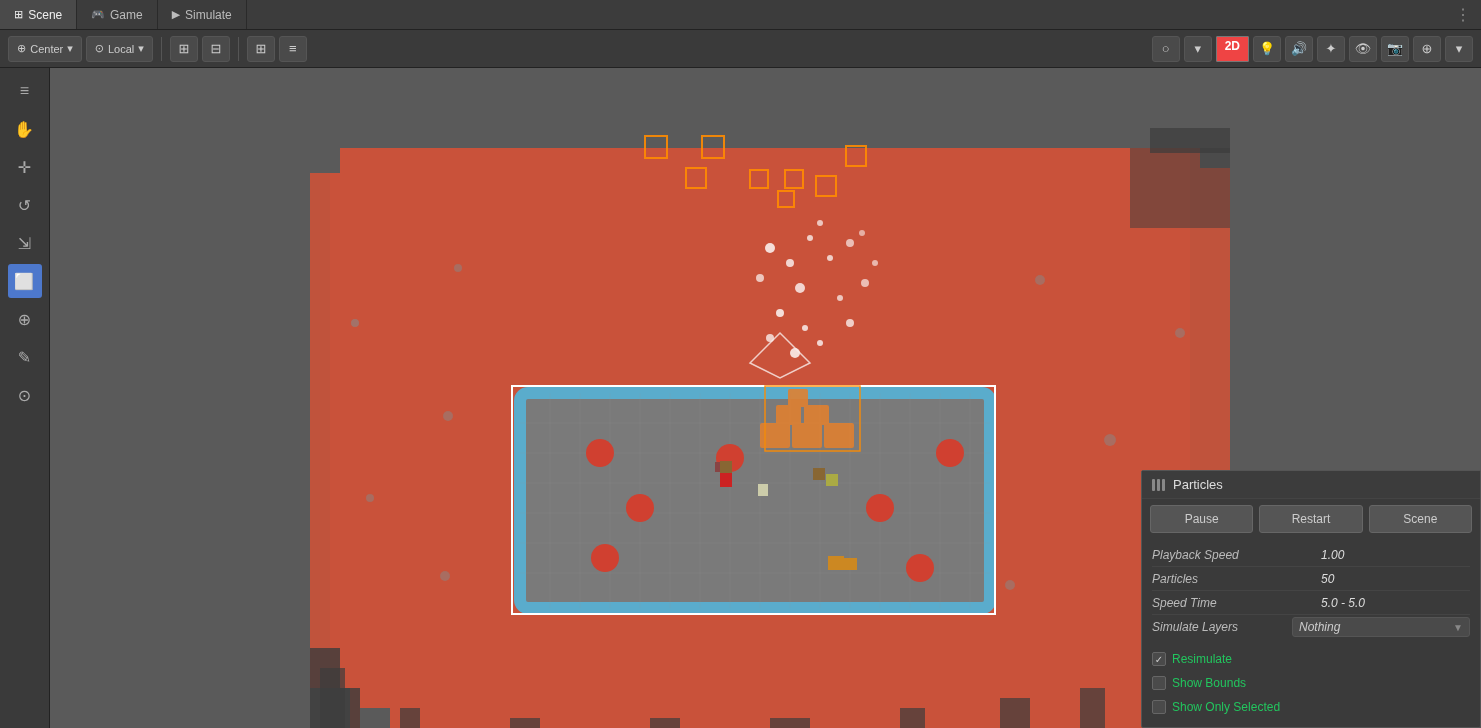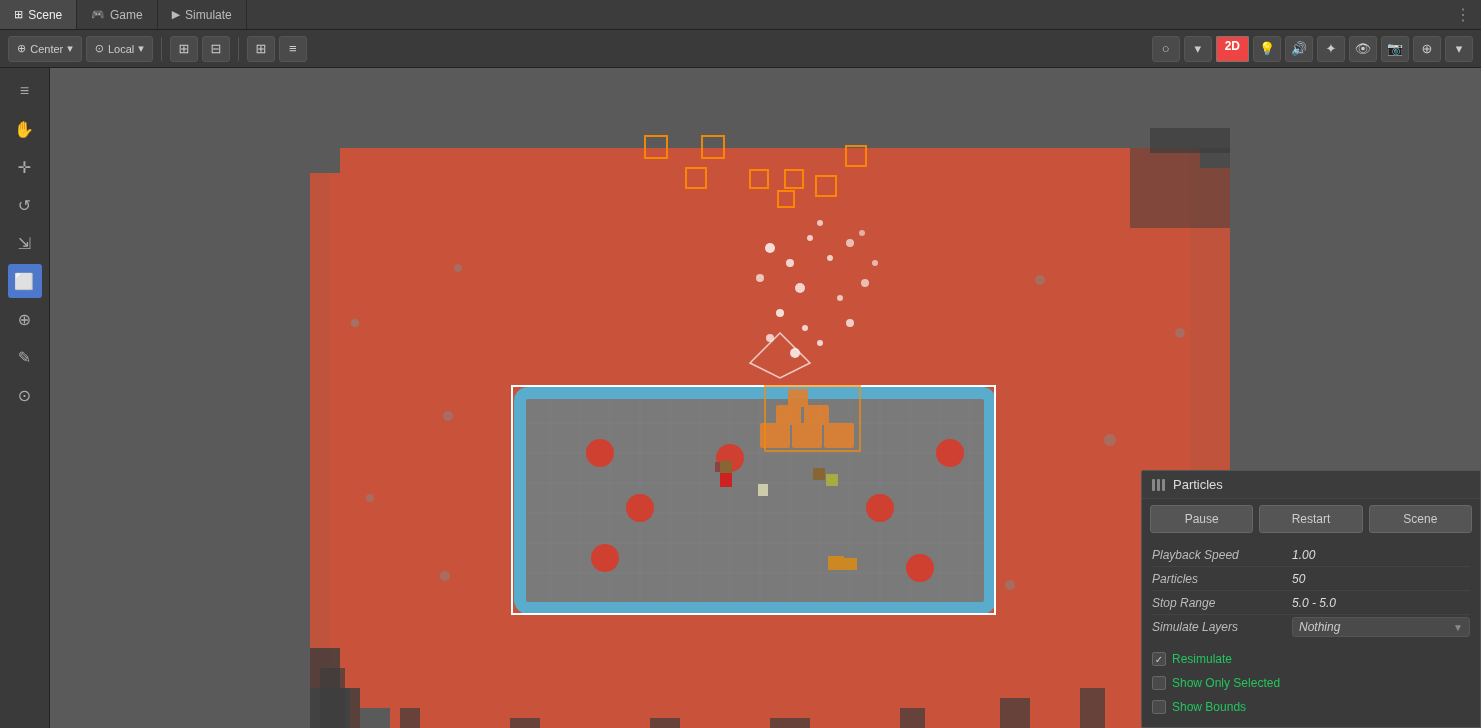--- a/index.html
+++ b/index.html
@@ -214,20 +214,21 @@
     .p-row:last-child { border-bottom: none; }
     .p-label {
       width: 140px;
       color: #bbb;
       font-size: 12px;
     }
     .p-value {
       flex: 1;
       color: #ddd;
       font-size: 12px;
+      margin-left: 29px;
     }
     .p-select {
       flex: 1;
       display: flex;
       align-items: center;
       justify-content: space-between;
       background: #4a4a4a;
       border: 1px solid #555;
       border-radius: 3px;
       padding: 2px 6px;
@@ -490,43 +491,43 @@
       <div class="particles-rows">
         <div class="p-row">
           <span class="p-label">Playback Speed</span>
           <span class="p-value">1.00</span>
         </div>
         <div class="p-row">
           <span class="p-label">Particles</span>
           <span class="p-value">50</span>
         </div>
         <div class="p-row">
-          <span class="p-label">Stop Range</span>
+          <span class="p-label">Speed Time</span>
           <span class="p-value">5.0 - 5.0</span>
         </div>
         <div class="p-row">
           <span class="p-label">Simulate Layers</span>
           <div class="p-select">
             <span>Nothing</span>
             <span class="p-select-arrow">▼</span>
           </div>
         </div>
       </div>
 
       <div class="particles-checks">
         <div class="p-check-row">
           <div class="p-checkbox">✓</div>
           <span class="p-check-label">Resimulate</span>
         </div>
         <div class="p-check-row">
           <div class="p-checkbox"></div>
-          <span class="p-check-label">Show Only Selected</span>
+          <span class="p-check-label">Show Bounds</span>
         </div>
         <div class="p-check-row">
           <div class="p-checkbox"></div>
-          <span class="p-check-label">Show Bounds</span>
+          <span class="p-check-label">Show Only Selected</span>
         </div>
       </div>
     </div>
 
   </div>
 
 </div>
 
 </body></html>

